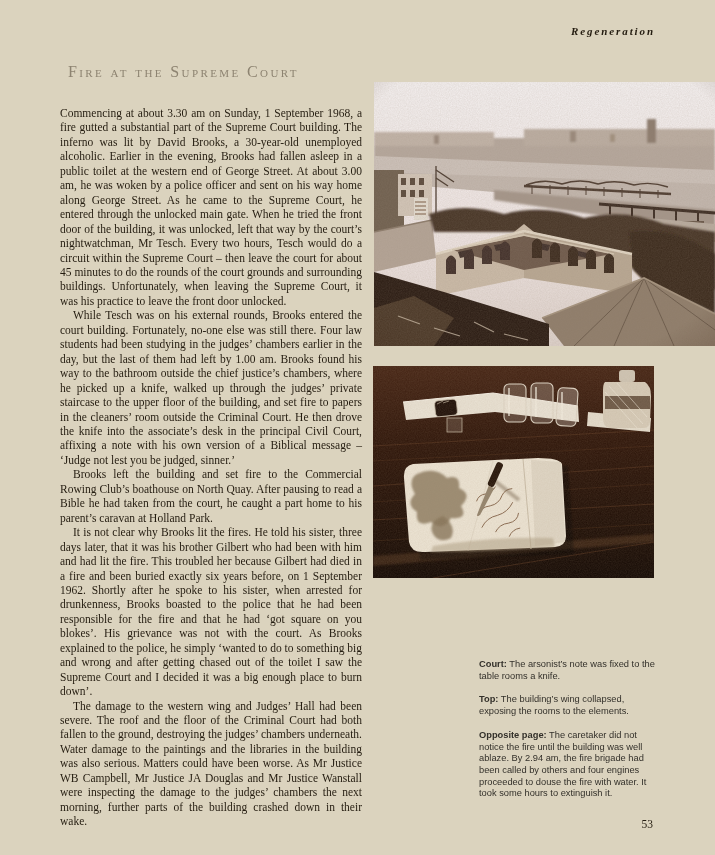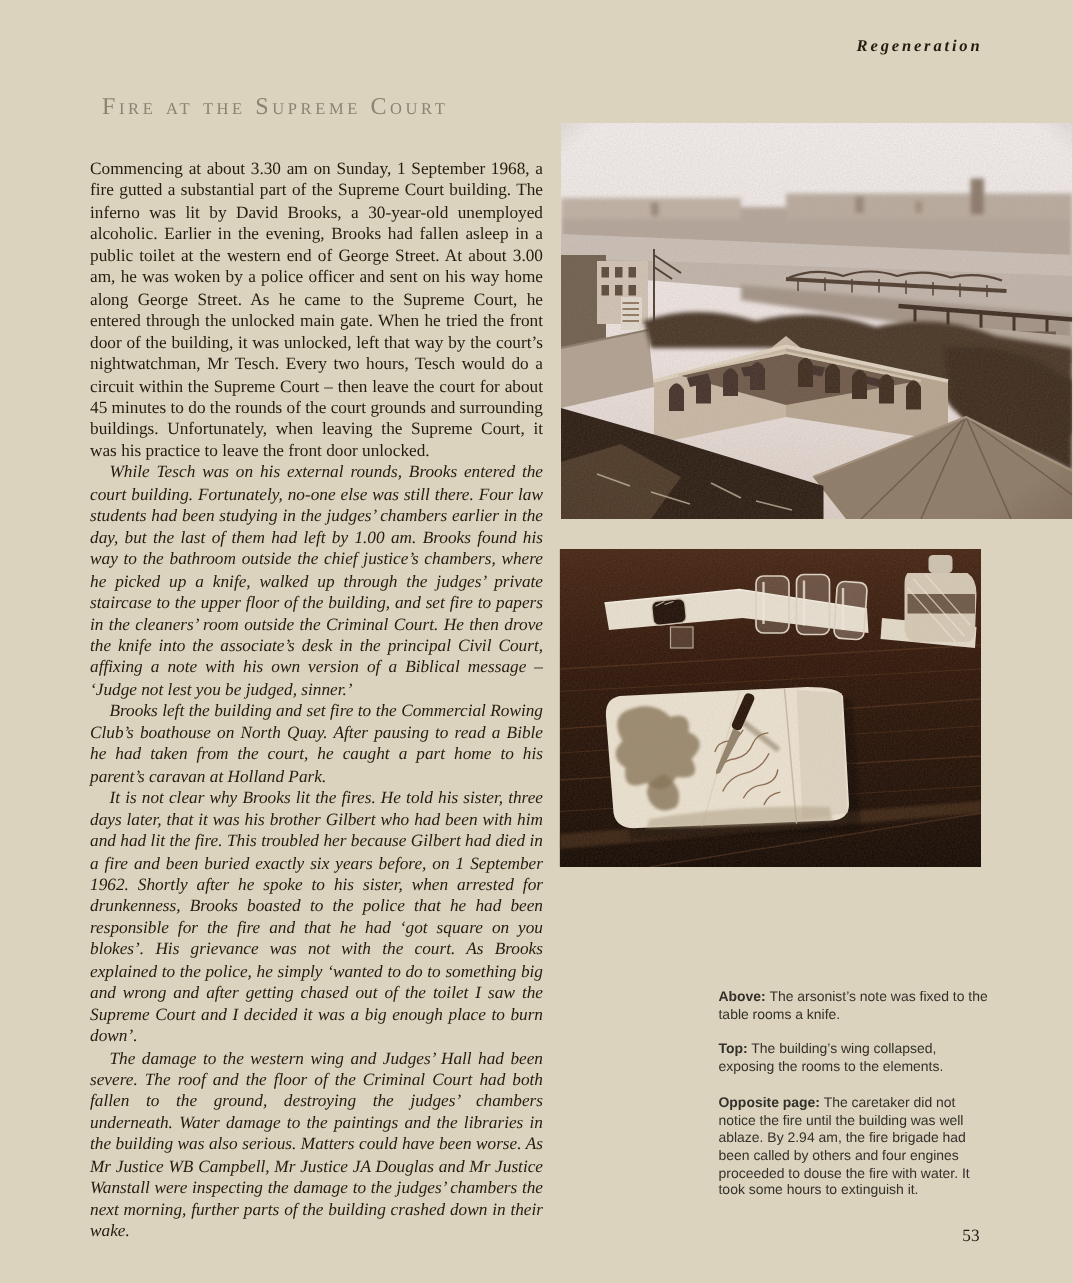--- a/index.html
+++ b/index.html
@@ -20,21 +20,21 @@
     font-variant:small-caps; font-weight:normal;
     font-size:16px; letter-spacing:2.4px;
     color:#8d8371;
   }
   .body-col {
     position:absolute; left:60px; top:106px; width:302px;
     text-align:justify; font-size:11.5px; line-height:14.45px;
     color:#241c10;
   }
   .body-col p { margin:0; }
-  .body-col p + p { text-indent:13px;font-style:italic; }
+  .body-col p + p { text-indent:13px; }
   .photo { position:absolute; overflow:hidden; }
   .photo svg { display:block; width:100%; height:100%; }
   .photo-aerial { left:374px; top:82px; width:341px; height:264px; }
   .photo-note  { left:373px; top:366px; width:281px; height:212px; }
   .captions {
     position:absolute; left:479px; top:659px; width:184px;
     font-family:"Liberation Sans", sans-serif;
     font-size:9.3px; line-height:11.7px; color:#33302a;
   }
   .caption { margin-bottom:12px; }
@@ -264,20 +264,20 @@
       <g transform="rotate(24 120 125)">
         <rect x="112" y="96" width="7" height="26" rx="3" fill="#241308"></rect>
         <path d="M114,122 L120,122 L118,152 Q116,156 115,152 Z" fill="#93836c"></path>
       </g>
 
       <rect width="281" height="212" filter="url(#grain2)" opacity="0.45"></rect>
     </svg>
   </div>
 
   <div class="captions">
-    <p class="caption"><span class="cap-label">Above:</span><span> The arsonist’s note was fixed to the table rooms a knife.</span></p>
+    <p class="caption"><span class="cap-label">Court:</span><span> The arsonist’s note was fixed to the table rooms a knife.</span></p>
     <p class="caption"><span class="cap-label">Top:</span><span> The building’s wing collapsed, exposing the rooms to the elements.</span></p>
     <p class="caption"><span class="cap-label">Opposite page:</span><span> The caretaker did not notice the fire until the building was well ablaze. By 2.94 am, the fire brigade had been called by others and four engines proceeded to douse the fire with water. It took some hours to extinguish it.</span></p>
   </div>
 
   <div class="page-number">53</div>
 
 </div>
 
 </body></html>

